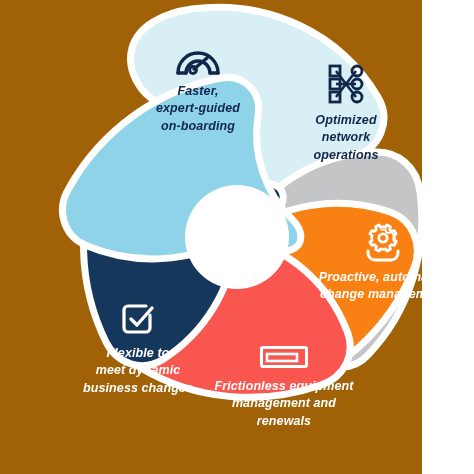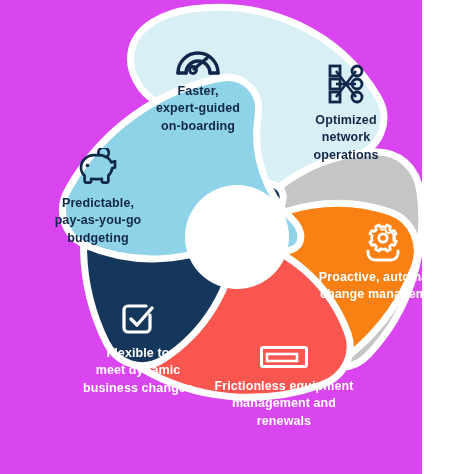--- a/index.html
+++ b/index.html
@@ -11,21 +11,22 @@
   body {
     width: 474px;
     height: 474px;
     font-family: "Liberation Sans", sans-serif;
     overflow: hidden;
   }
   #diagram-root {
     position: relative;
     width: 422px;
     height: 474px;
-    background: #d946ef;
+    background: #a16207;
+    font-style: italic;
   }
   #wheel-svg {
     position: absolute;
     left: 0;
     top: 0;
     width: 474px;
     height: 474px;
     display: block;
   }
   .segment-path {
@@ -233,31 +234,14 @@
       <svg width="40" height="40" viewBox="0 0 40 40">
         <path d="M32 17 v13 a4 4 0 0 1 -4 4 h-18 a4 4 0 0 1 -4 -4 v-18 a4 4 0 0 1 4 -4 h18" fill="none" stroke="#ffffff" stroke-width="3.2" stroke-linecap="round"></path>
         <path d="M13 21 l6 6 l15 -17" fill="none" stroke="#ffffff" stroke-width="3.4" stroke-linecap="round" stroke-linejoin="round"></path>
       </svg>
     </span>
     <span class="seg-label text-white">Flexible to
 meet dynamic
 business changes</span>
   </div>
 
-  <div class="seg-content" id="content-budgeting">
-    <span class="seg-icon">
-      <svg width="46" height="40" viewBox="0 0 46 40">
-        <path d="M30 8.5 a9.5 9.5 0 0 0 -5 -1.4 h-6 C12 7.1 6 12.6 6 19.4
-                 c0 3.2 1.4 6.1 3.6 8.2 v5.4 a1.6 1.6 0 0 0 1.6 1.6 h3.4
-                 a1.6 1.6 0 0 0 1.6 -1.6 v-2.2 c1.2 0.3 2.5 0.4 3.8 0.4 h3
-                 c1.3 0 2.6 -0.1 3.8 -0.4 v2.2 a1.6 1.6 0 0 0 1.6 1.6 h3.4
-                 a1.6 1.6 0 0 0 1.6 -1.6 v-5.4 c2 -1.9 3.4 -4.4 3.6 -7.2
-                 l3.0 -1.0 v-6.2 l-3.6 1.2 a14 14 0 0 0 -3.4 -4.5 z" fill="none" stroke="#10274a" stroke-width="2.7" stroke-linejoin="round"></path>
-        <path d="M24 7.2 a5.2 5.2 0 1 1 7.2 2.0" fill="none" stroke="#10274a" stroke-width="2.7" stroke-linecap="round"></path>
-        <circle cx="12.5" cy="17.5" r="1.8" fill="#10274a"></circle>
-      </svg>
-    </span>
-    <span class="seg-label text-dark">Predictable,
-pay-as-you-go
-budgeting</span>
-  </div>
 
 </div>
 
 </body></html>

